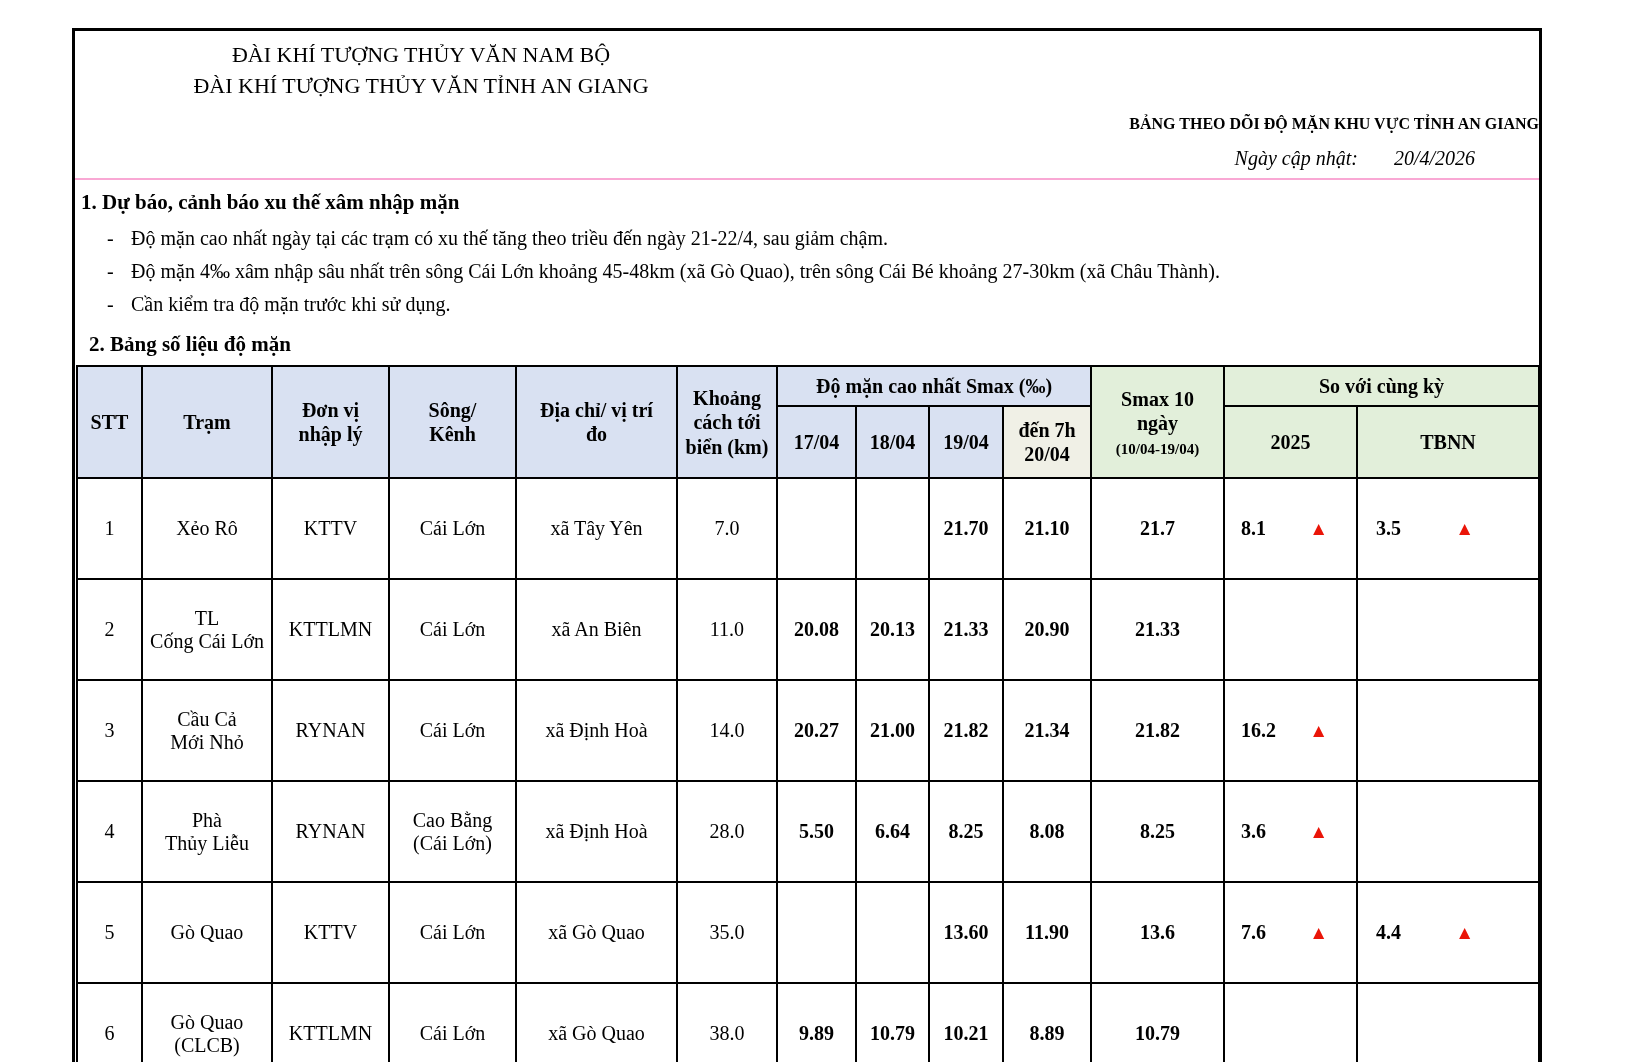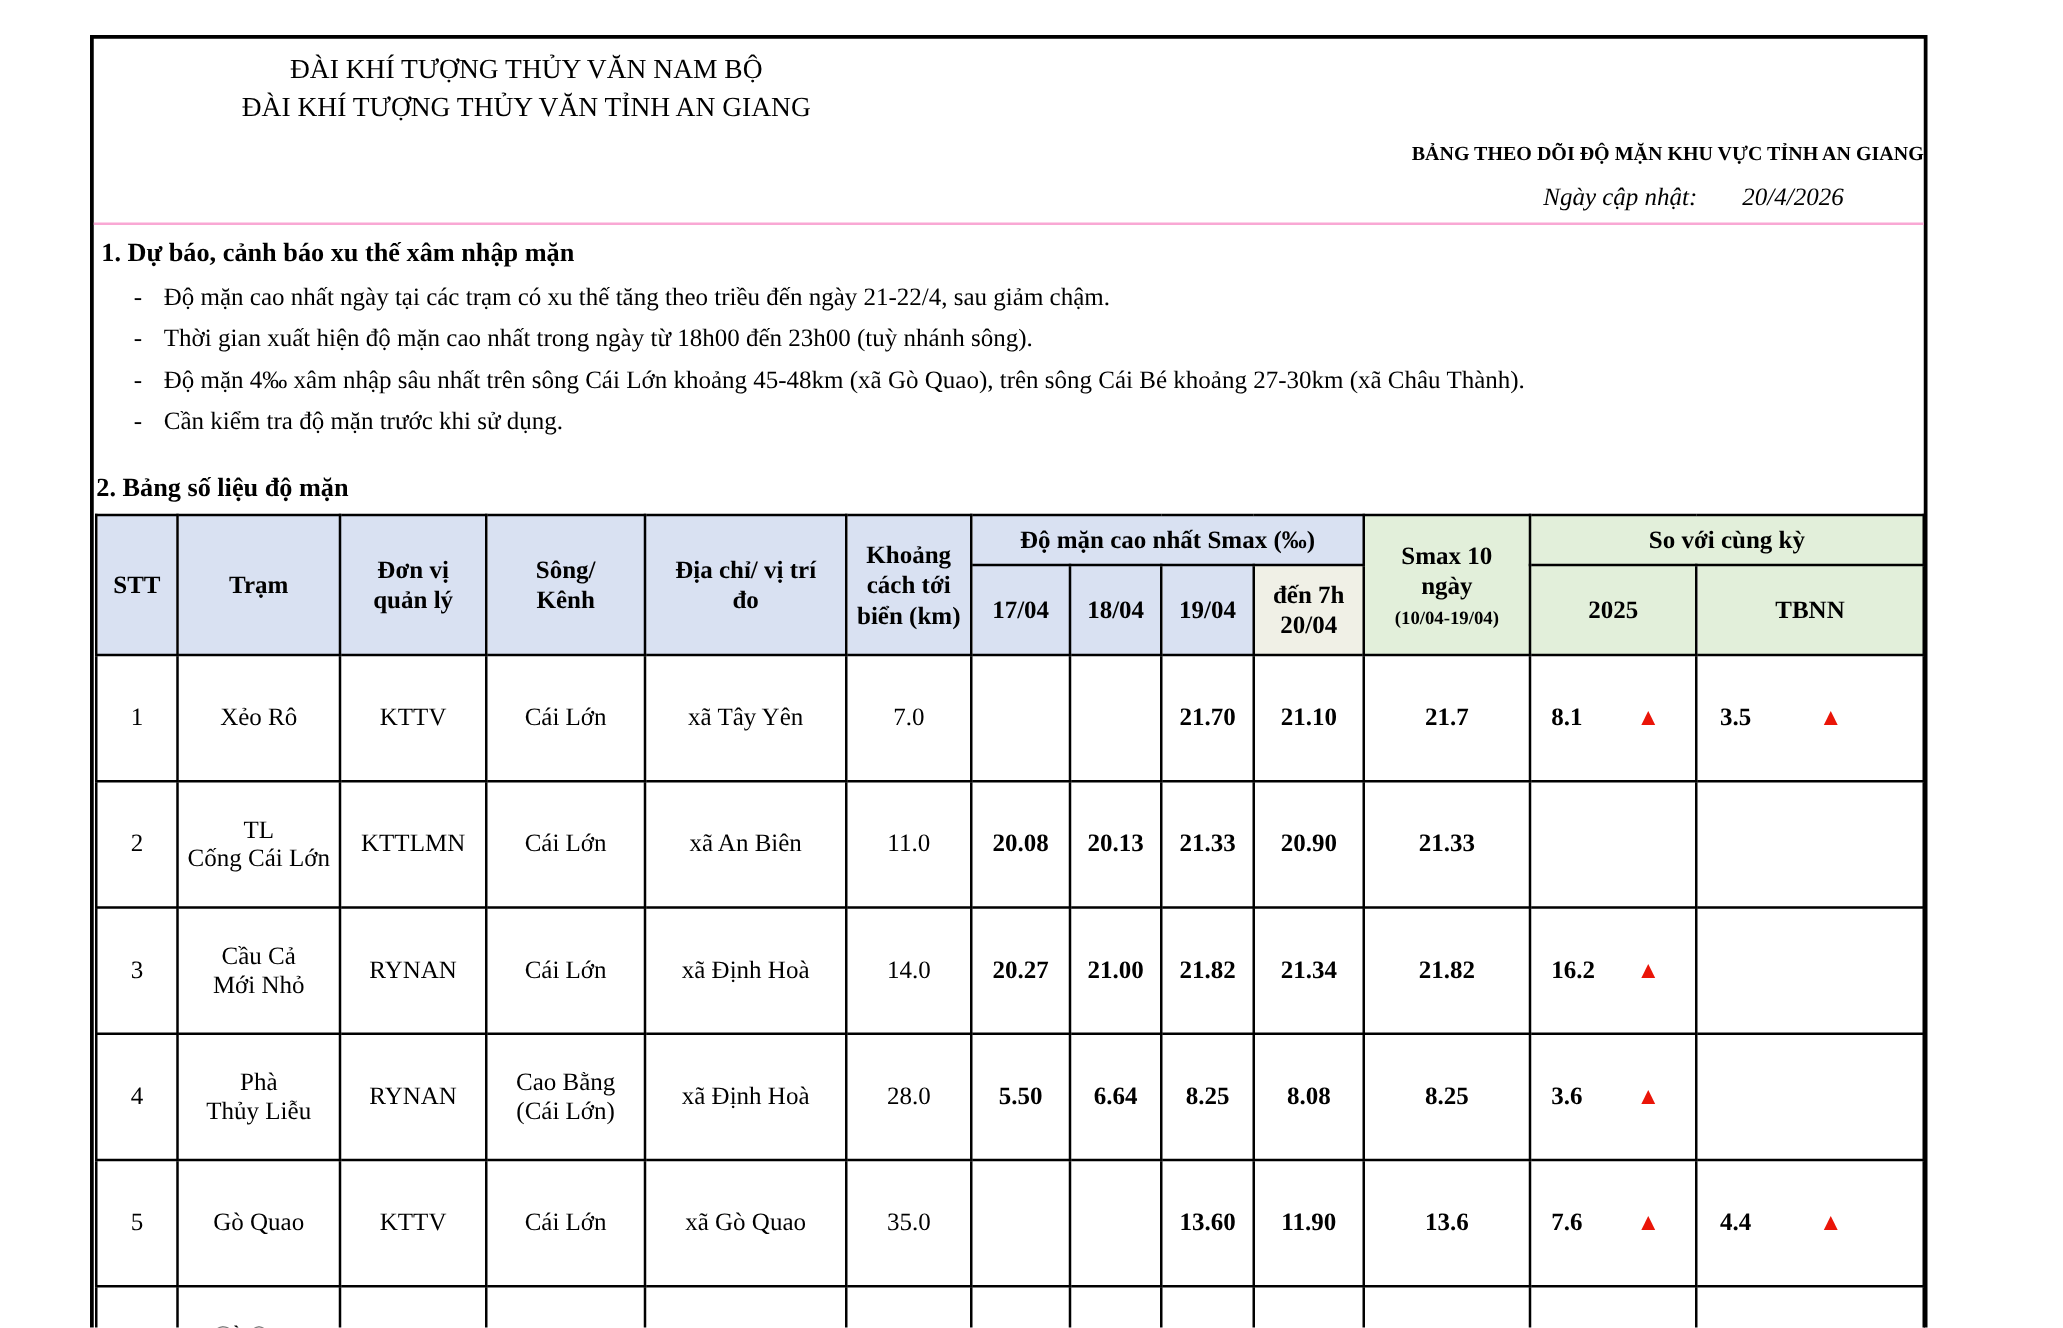--- a/index.html
+++ b/index.html
@@ -18,21 +18,21 @@
     font-weight:400; font-size:22px; line-height:1.42; white-space:pre-line;
   }
   .title-row { text-align:right; font-weight:700; font-size:16px; margin-top:14px; }
   .date-row { text-align:right; font-style:italic; font-size:20px; margin:14px 64px 8px 0; }
   .date-row .date { display:inline-block; margin-left:36px; }
 
   .sec1 { border-top:2px solid #f9a8d4; padding:8px 24px 8px 6px; }
   .sec1-heading { font-weight:700; font-size:21px; margin:2px 0 10px 0; }
   .bullet { font-size:20px; margin:6px 0 6px 26px; line-height:1.35; }
   .bullet::before { content:"-"; display:inline-block; width:24px; }
-  .sec2-heading { font-weight:700; font-size:21px; padding:0 10px 8px 2px;margin-top:13px; }
+  .sec2-heading { font-weight:700; font-size:21px; padding:0 10px 8px 14px; }
 
   table.salinity {
     border-collapse:collapse; table-layout:fixed; width:1462px;
     margin-left:1px; border:2px solid #000;
   }
   .salinity th, .salinity td {
     border:2px solid #000; text-align:center; vertical-align:middle;
     white-space:pre-line; padding:1px 3px; box-sizing:border-box; overflow:hidden;
   }
   .salinity thead th { background:#d9e1f2; font-size:20px; font-weight:700; line-height:1.22; }
@@ -60,21 +60,20 @@
 <span>ĐÀI KHÍ TƯỢNG THỦY VĂN TỈNH AN GIANG</span></div>
     <div class="title-row">BẢNG THEO DÕI ĐỘ MẶN KHU VỰC TỈNH AN GIANG</div>
     <div class="date-row">
       <span>Ngày cập nhật:</span><span class="date">20/4/2026</span>
     </div>
   </div>
 
   <div class="sec1">
     <div class="sec1-heading">1. Dự báo, cảnh báo xu thế xâm nhập mặn</div>
     <div class="bullet">Độ mặn cao nhất ngày tại các trạm có xu thế tăng theo triều đến ngày 21-22/4, sau giảm chậm.</div>
-    <div class="bullet">Thời gian xuất hiện độ mặn cao nhất trong ngày từ 18h00 đến 23h00 (tuỳ nhánh sông).</div>
     <div class="bullet">Độ mặn 4‰ xâm nhập sâu nhất trên sông Cái Lớn khoảng 45-48km (xã Gò Quao), trên sông Cái Bé khoảng 27-30km (xã Châu Thành).</div>
     <div class="bullet">Cần kiểm tra độ mặn trước khi sử dụng.</div>
   </div>
 
   <div class="sec2-heading">2. Bảng số liệu độ mặn</div>
 
   <table class="salinity">
     <colgroup>
       <col style="width:65px">
         <col style="width:130px">
@@ -88,21 +87,21 @@
         <col style="width:88px">
         <col style="width:133px">
         <col style="width:133px">
       <col style="width:182px">
     </colgroup>
     <thead>
       <tr class="group-row">
         <th rowspan="2">STT</th>
         <th rowspan="2">Trạm</th>
         <th rowspan="2">Đơn vị
-quản lý</th>
+nhập lý</th>
         <th rowspan="2">Sông/
 Kênh</th>
         <th rowspan="2">Địa chỉ/ vị trí
 đo</th>
         <th rowspan="2">Khoảng
 cách tới
 biển (km)</th>
         <th colspan="4">Độ mặn cao nhất Smax (‰)</th>
         <th rowspan="2" class="green"><span>Smax 10
 ngày</span><span class="small">(10/04-19/04)</span></th>

